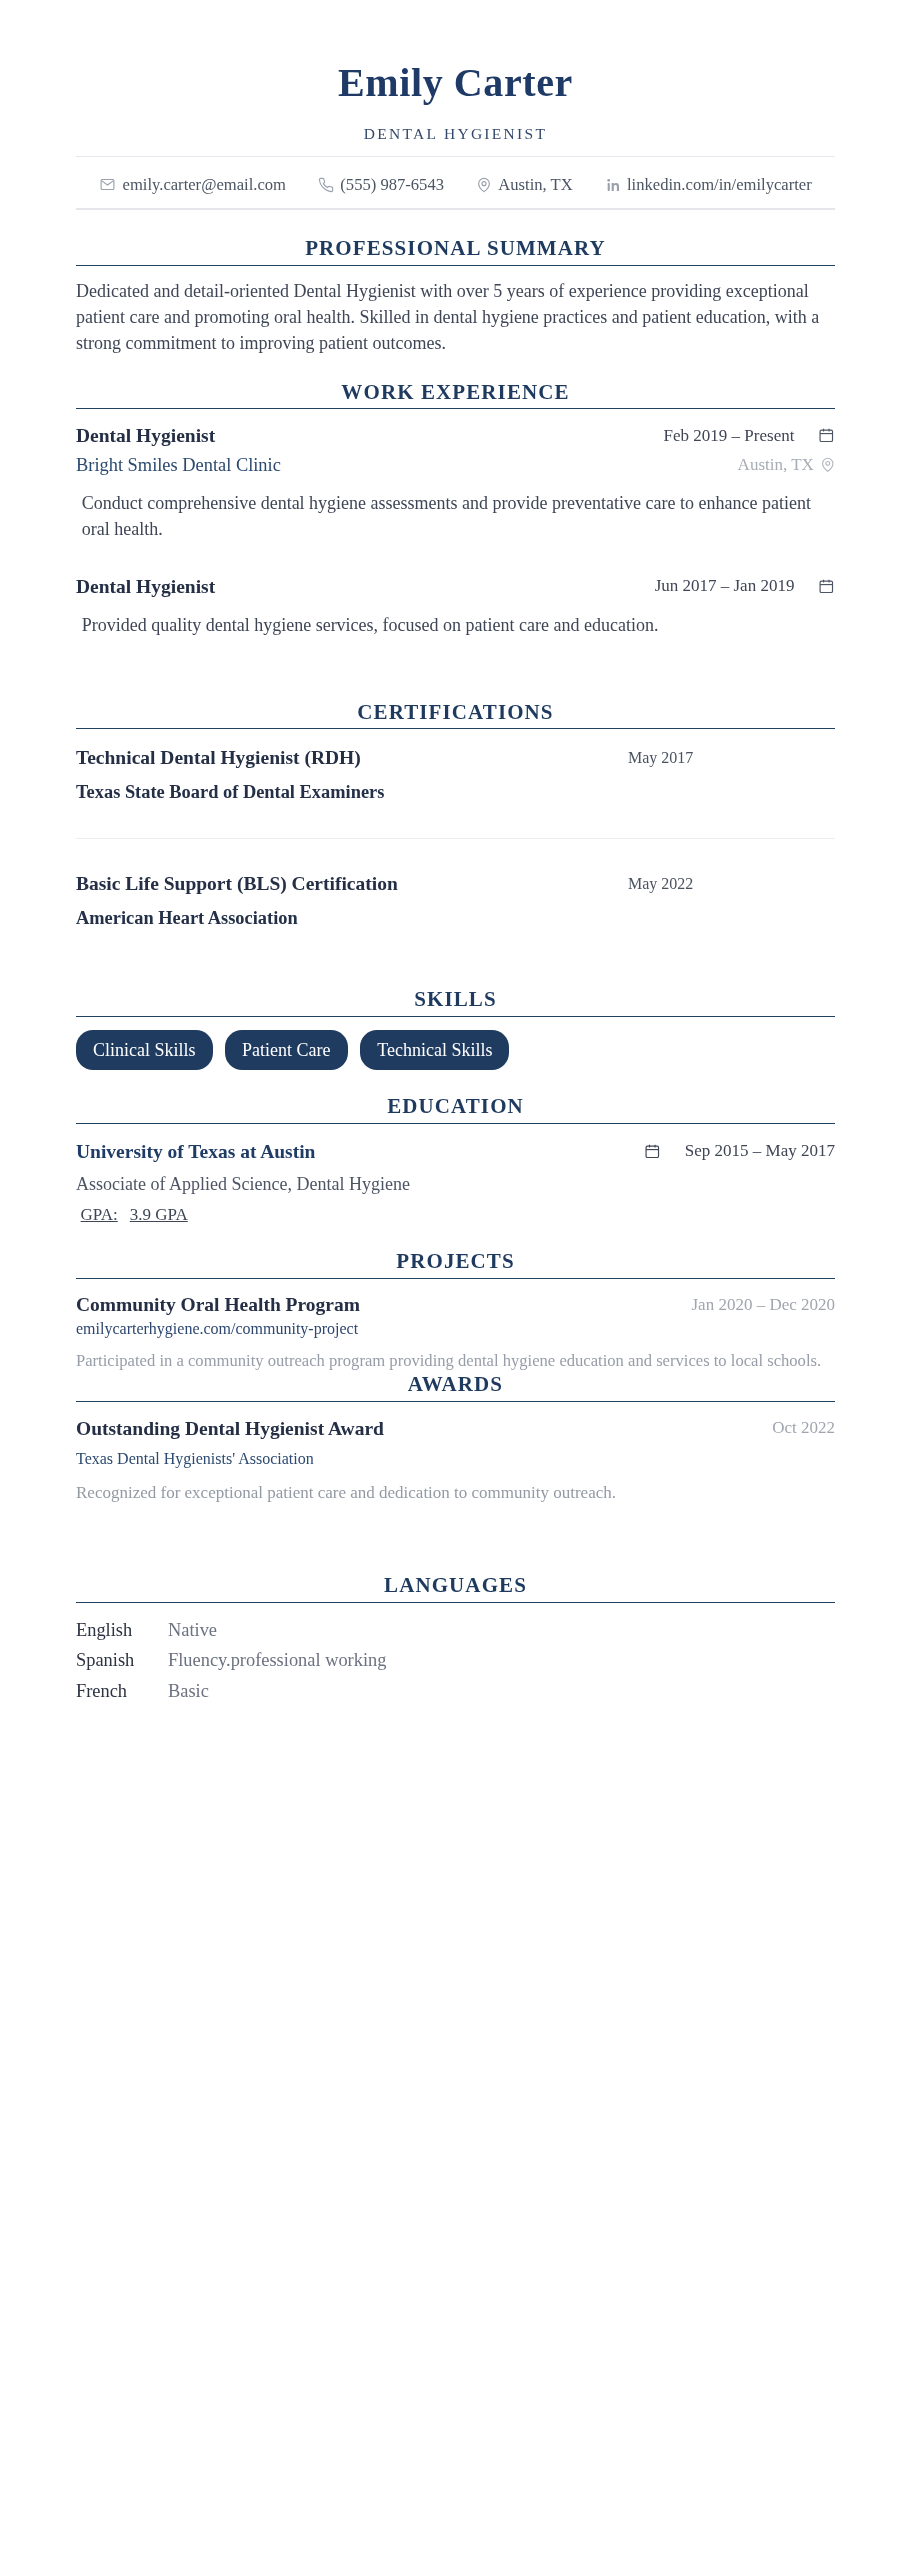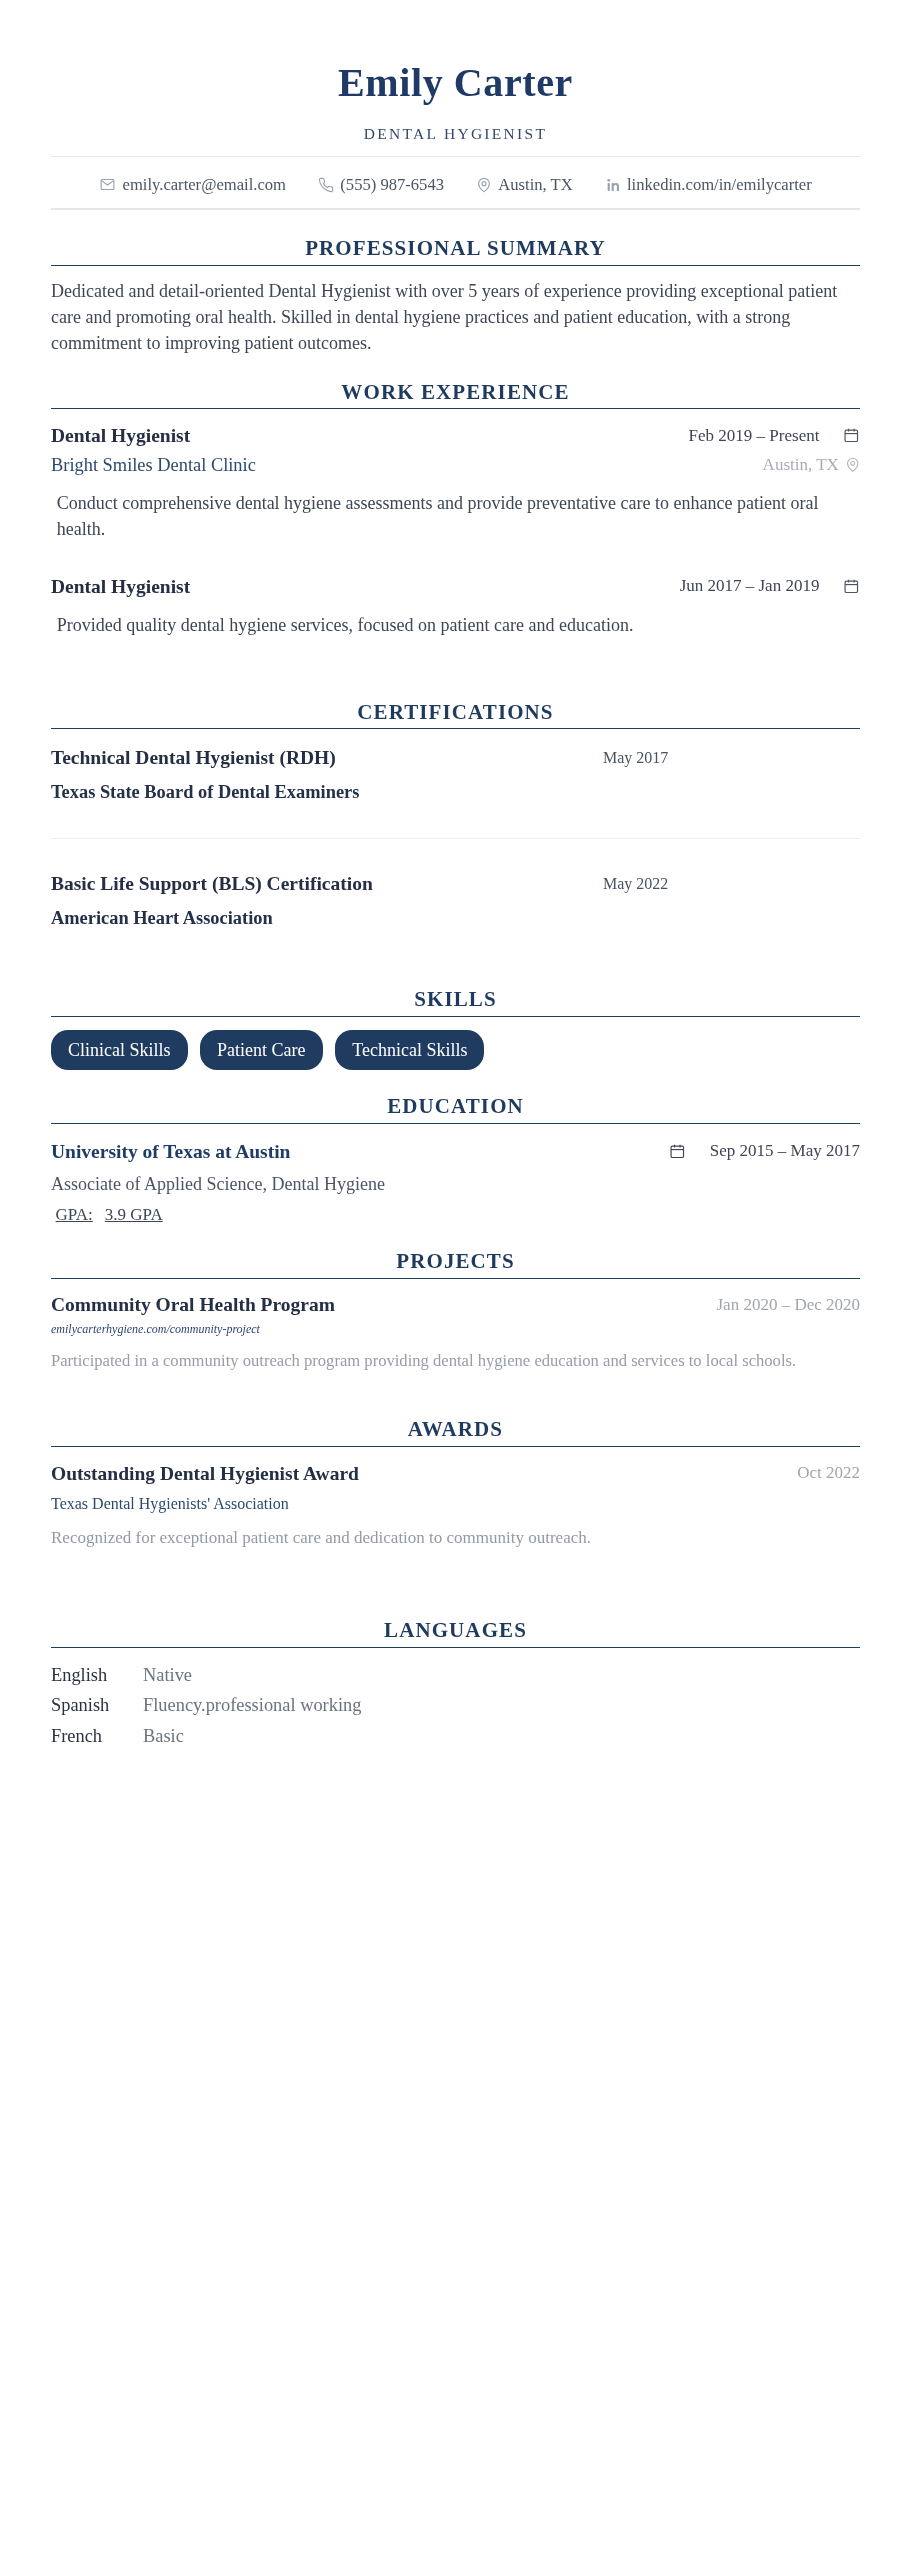--- a/index.html
+++ b/index.html
@@ -1,20 +1,20 @@
 <!DOCTYPE html>
 <html style="font-size:9.2px"><head>
 <meta charset="utf-8">
 <style>
   html,body{margin:0;padding:0;background:#ffffff;}
   .page{
     width:911px;height:2576px;background:#ffffff;overflow:hidden;
     font-family:"Liberation Serif", serif;color:#3e4656;position:relative;
   }
-  .content{padding:0 51px;}
+  .content{padding:0 76px;}
 
   
   .name{padding-top:61px;text-align:center;font-size:40px;line-height:44px;font-weight:bold;color:#1f3a66;letter-spacing:0.6px;}
   .subtitle{margin-top:19.5px;text-align:center;font-size:15.5px;line-height:18.4px;color:#33486b;letter-spacing:2.3px;}
   .hr-light{border:none;border-top:1.7px solid #e6e8ed;margin:12.6px 0 0 0;}
   .hr-light2{border:none;border-top:2.3px solid #e4e6eb;margin:13px 0 0 0;}
   .contact{margin-top:18px;height:20.6px;display:flex;justify-content:center;align-items:center;gap:32px;font-size:16.6px;color:#4b5563;}
   .contact .item{display:flex;align-items:center;gap:6.3px;}
   .icon{display:inline-flex;flex:0 0 auto;}
 
@@ -51,24 +51,24 @@
 
   .mt-title-edu{margin-top:24px;}
   .edu-row{margin-top:16px;}
   .edu-school{font-size:19.5px;line-height:23px;font-weight:bold;color:#1f3c66;}
   .edu-degree{margin-top:10.3px;font-size:18px;line-height:22px;color:#4d5565;}
   .edu-gpa{margin-top:10.3px;padding-left:4.6px;font-size:17px;line-height:20.6px;color:#3e4656;display:flex;gap:12px;text-decoration:underline;}
 
   .mt-title-proj{margin-top:23.5px;}
   .proj-row{margin-top:14.3px;}
   .proj-dates{font-size:17px;color:#a0a5ae;}
-  .proj-url{margin-top:3.4px;font-size:12px;line-height:18.4px;color:#2c4670;text-decoration:none;display:inline-block;font-style:italic;}
+  .proj-url{margin-top:3.4px;font-size:16px;line-height:18.4px;color:#2c4670;text-decoration:none;display:inline-block;}
   .proj-desc{margin-top:11px;font-size:16.6px;line-height:23px;color:#979da8;}
 
-  .mt-title-awards{margin-top:45px;}
+  .mt-title-awards{}
   .award-row{margin-top:15px;}
   .award-issuer{margin-top:9.2px;font-size:16px;line-height:19.5px;color:#2c4a70;}
   .award-desc{margin-top:13px;font-size:17px;line-height:23px;color:#939aa4;}
 
   .mt-title-lang{margin-top:69px;}
   .lang-list{margin-top:16px;}
   .lang-row{display:flex;font-size:18.4px;line-height:22px;margin-bottom:8.6px;}
   .lang-name{width:92px;color:#2b3240;}
   .lang-level{color:#6b7280;}
 </style>

